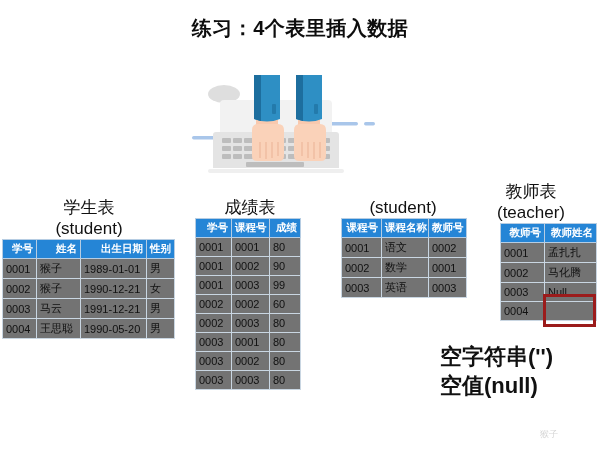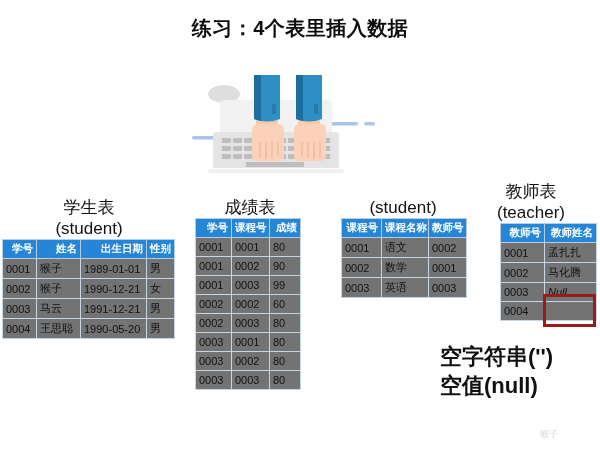--- a/index.html
+++ b/index.html
@@ -101,21 +101,20 @@
   #course-block col.c3 { width: 38px; }
 
   
   #teacher-block { left: 462px; top: 181px; width: 138px; }
   #teacher-block table { width: 96px; margin-left: 38px; }
   #teacher-block col.c1 { width: 44px; }
   #teacher-block col.c2 { width: 52px; }
 
   td.null-cell {
     background: #fbe9e9;
-    font-style: italic;
   }
 
   
   .null-highlight {
     position: absolute;
     left: 543px;
     top: 294px;
     width: 53px;
     height: 33px;
     border: 3px solid #9b1b1b;

